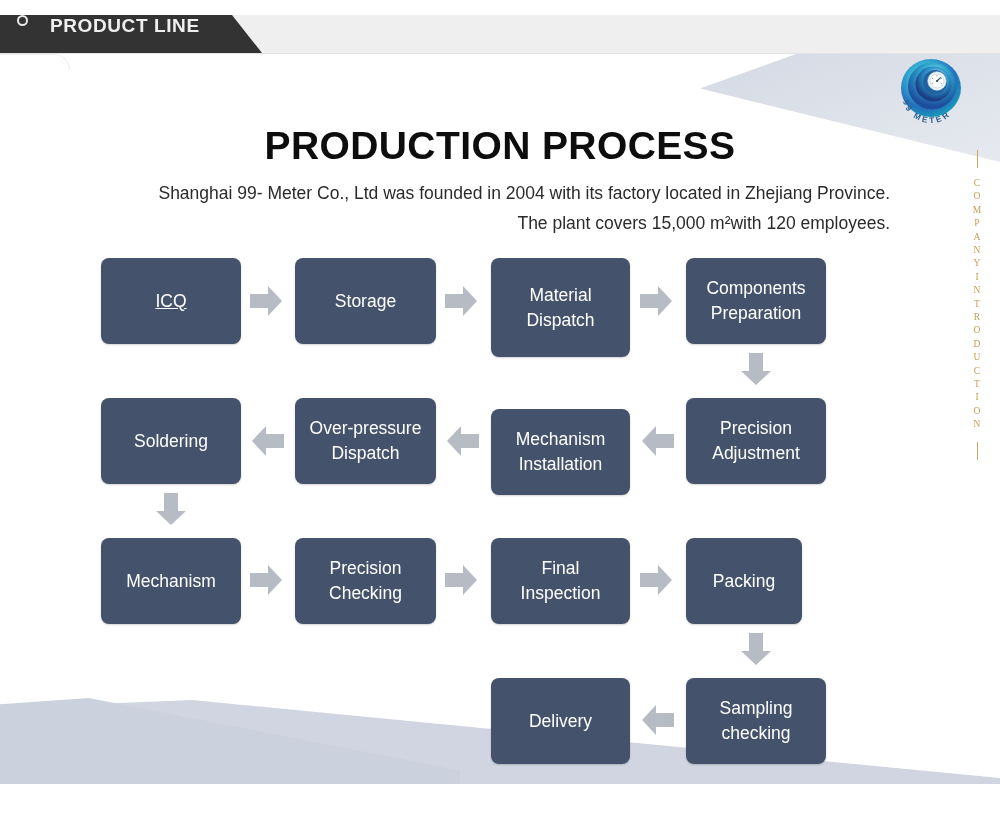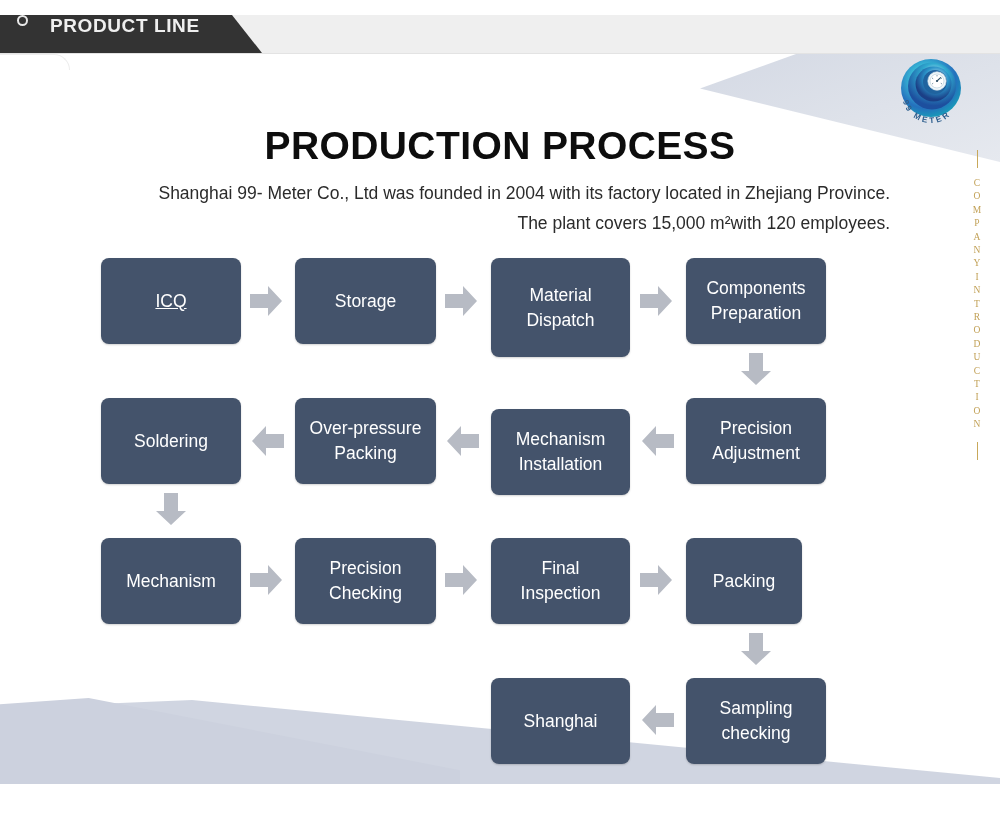--- a/index.html
+++ b/index.html
@@ -270,21 +270,21 @@
       </svg>
   </div>
 
   <div class="pbox" style="left:101px; top:398px; width:140px; height:86px;">Soldering</div>
   <div class="arrow" style="left:250px; top:423px;">
     <svg width="36" height="36" viewBox="0 0 36 36">
         <path d="M34 11 H16 V3 L2 18 L16 33 V25 H34 Z" fill="#b7bbc4"></path>
       </svg>
   </div>
   <div class="pbox" style="left:295px; top:398px; width:141px; height:86px; white-space:pre-line;">Over-pressure
-Packing</div>
+Dispatch</div>
   <div class="arrow" style="left:445px; top:423px;">
     <svg width="36" height="36" viewBox="0 0 36 36">
         <path d="M34 11 H16 V3 L2 18 L16 33 V25 H34 Z" fill="#b7bbc4"></path>
       </svg>
   </div>
   <div class="pbox" style="left:491px; top:409px; width:139px; height:86px; white-space:pre-line;">Mechanism
 Installation</div>
   <div class="arrow" style="left:640px; top:423px;">
     <svg width="36" height="36" viewBox="0 0 36 36">
         <path d="M34 11 H16 V3 L2 18 L16 33 V25 H34 Z" fill="#b7bbc4"></path>
@@ -320,21 +320,21 @@
       </svg>
   </div>
   <div class="pbox" style="left:686px; top:538px; width:116px; height:86px;">Packing</div>
 
   <div class="arrow" style="left:738px; top:631px;">
     <svg width="36" height="36" viewBox="0 0 36 36">
         <path d="M11 2 H25 V20 H33 L18 34 L3 20 H11 Z" fill="#b7bbc4"></path>
       </svg>
   </div>
 
-  <div class="pbox" style="left:491px; top:678px; width:139px; height:86px;">Shanghai</div>
+  <div class="pbox" style="left:491px; top:678px; width:139px; height:86px;">Delivery</div>
   <div class="arrow" style="left:640px; top:702px;">
     <svg width="36" height="36" viewBox="0 0 36 36">
         <path d="M34 11 H16 V3 L2 18 L16 33 V25 H34 Z" fill="#b7bbc4"></path>
       </svg>
   </div>
   <div class="pbox" style="left:686px; top:678px; width:140px; height:86px; white-space:pre-line;">Sampling
 checking</div>
 
 
 </div>

